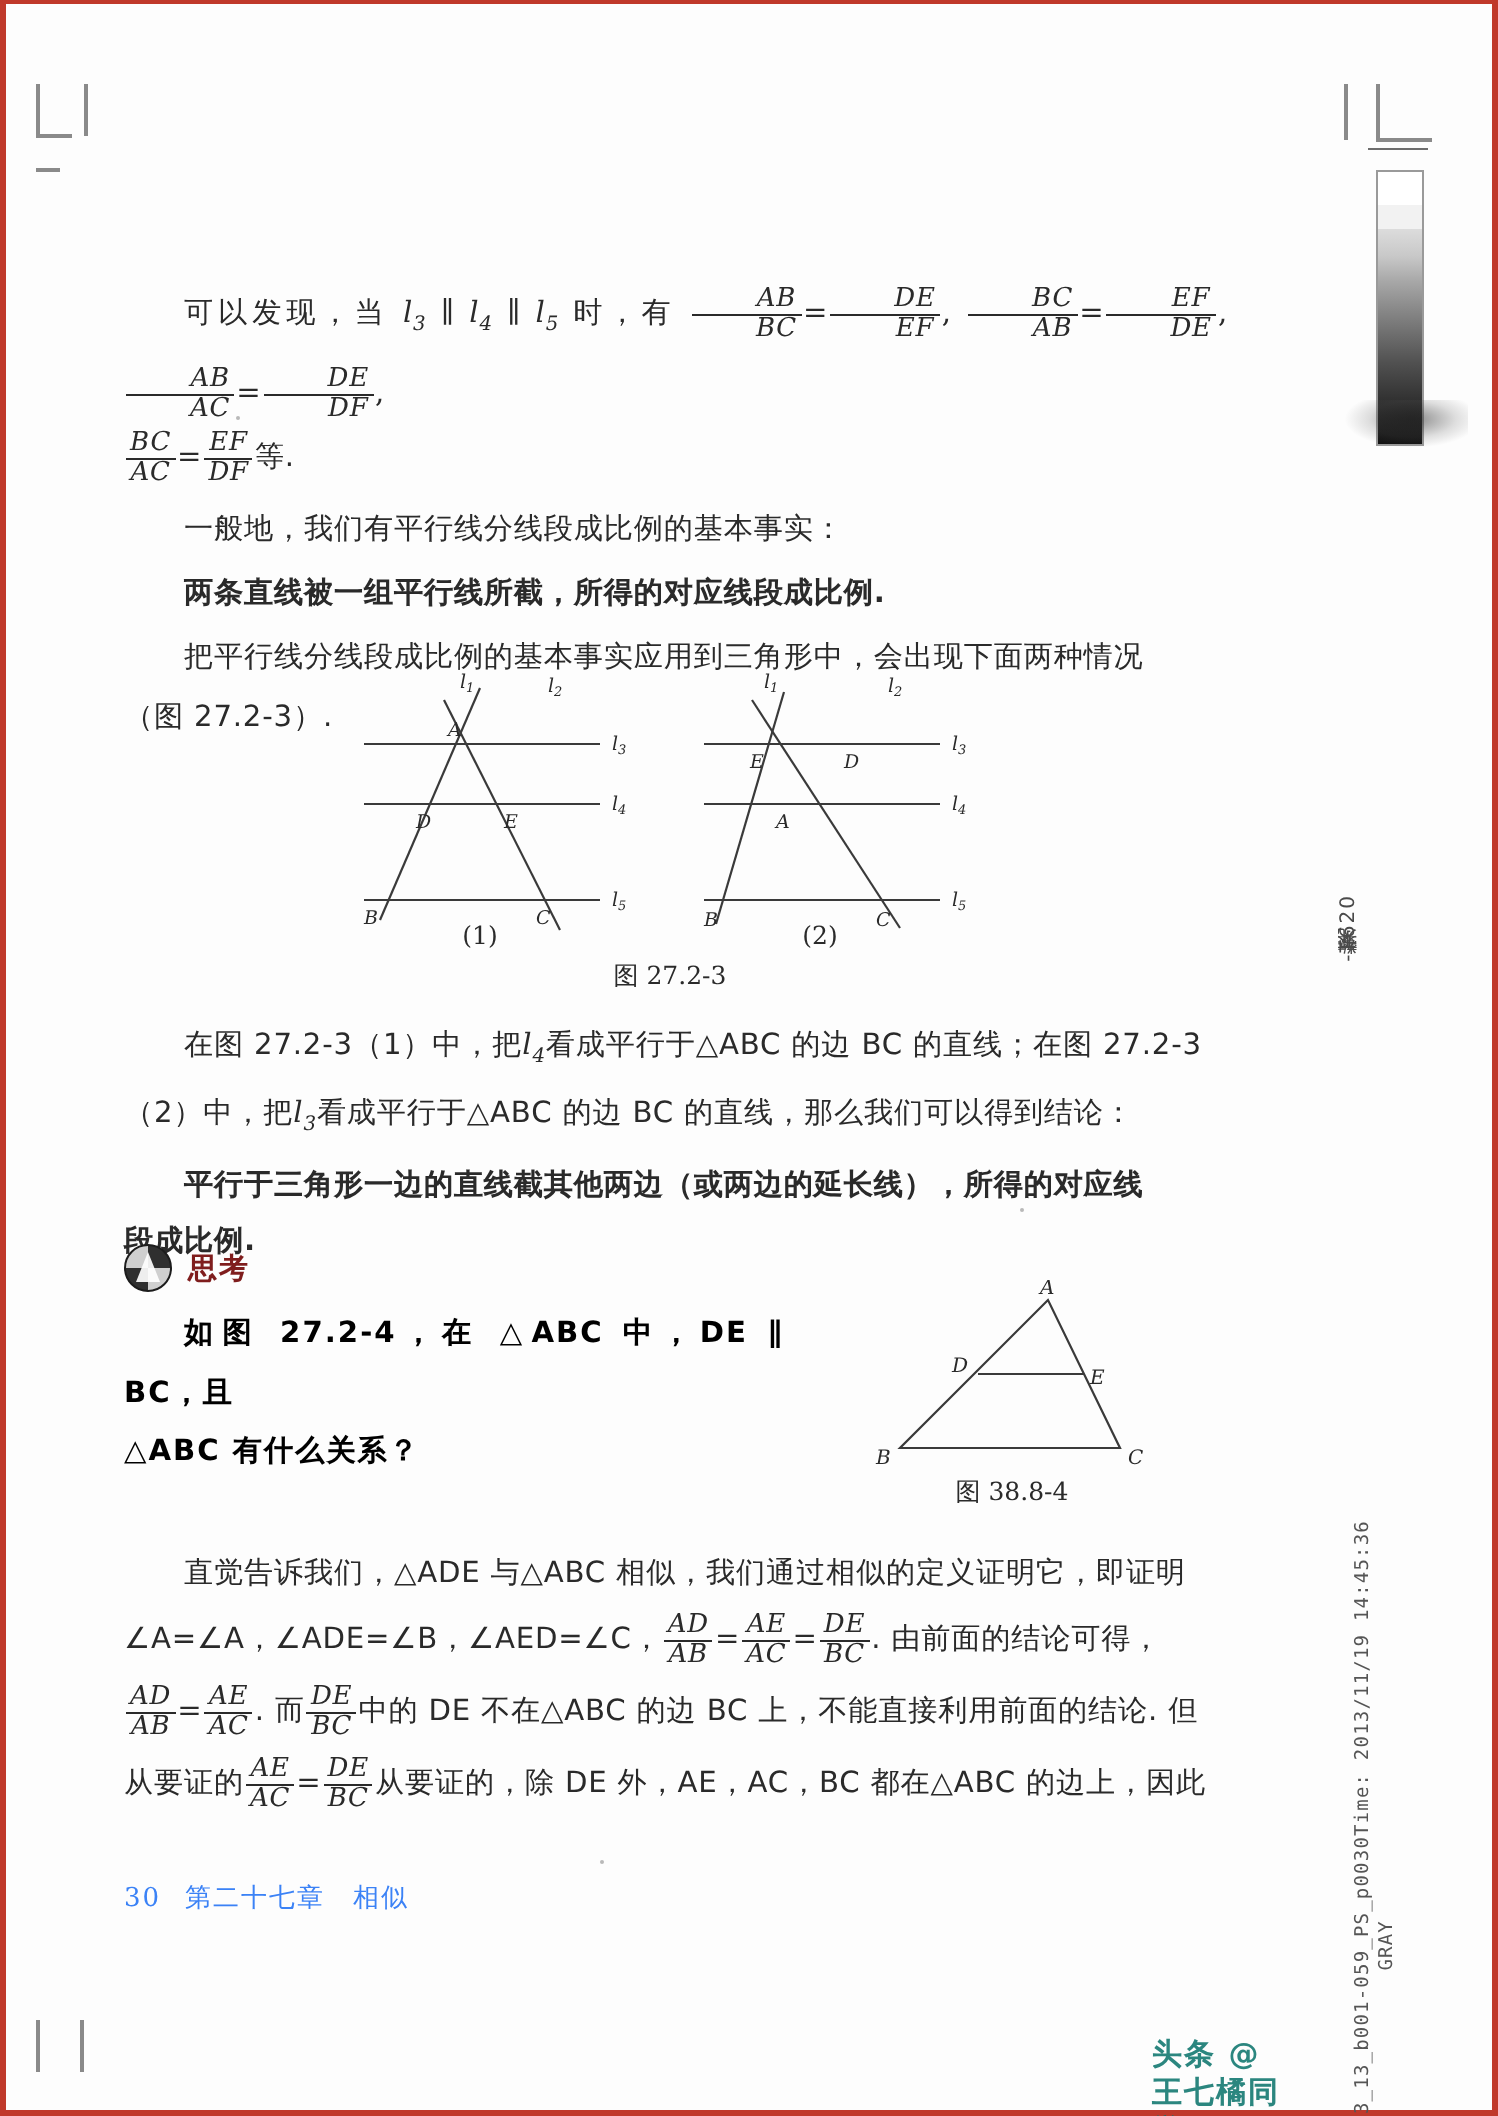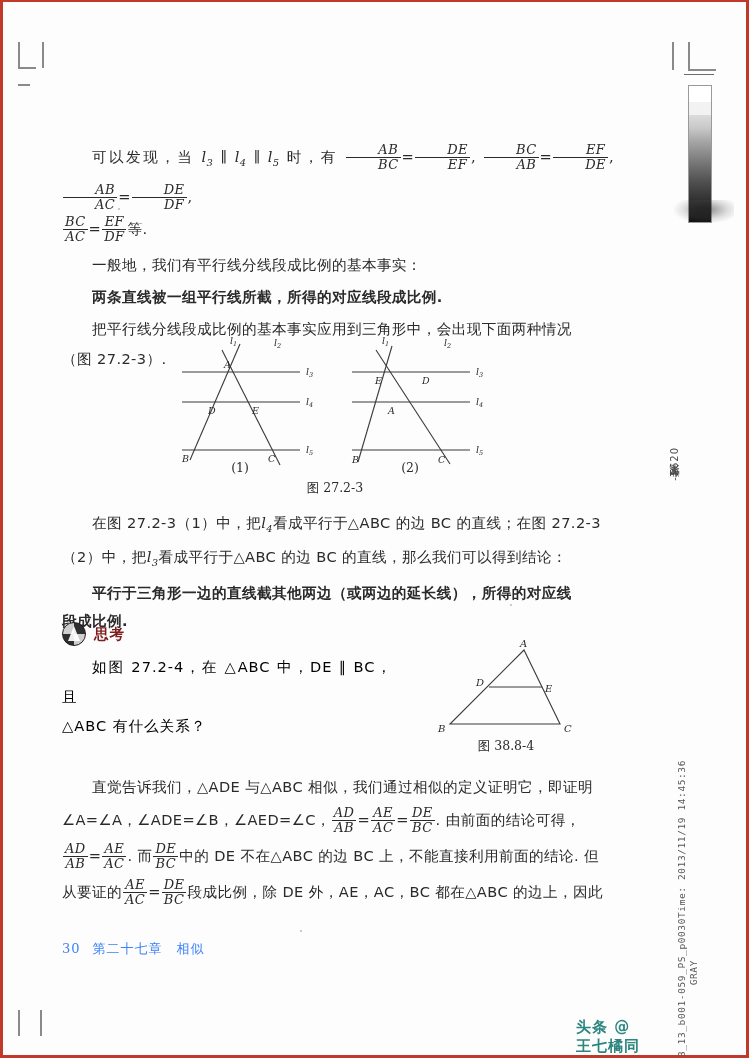--- a/index.html
+++ b/index.html
@@ -282,21 +282,21 @@
     </p>
     <p class="p ind bold" style="margin-top:-2px;">平行于三角形一边的直线截其他两边（或两边的延长线），所得的对应线</p>
     <p class="p bold" style="margin-top:-4px;">段成比例.</p>
   </div>
 
   <div class="think">
     <span class="think-ico"></span>
     <span class="think-label">思考</span>
   </div>
 
-  <div style="position:absolute;left:62px;top:652px;width:330px;">
+  <div style="position:absolute;left:62px;top:652px;width:330px;font-weight:bold;">
     <p class="p ind" style="letter-spacing:1px;">如图 27.2-4，在 △ABC 中，DE ∥ BC，且</p>
     <p class="p" style="letter-spacing:1px;margin-top:-3px;">△ABC 有什么关系？</p>
   </div>
 
   <div class="fig4">
     <svg width="160" height="100" viewBox="0 0 160 100">
       <g stroke="#3a3a3a" stroke-width="1.1" fill="none">
         <polygon points="92,10 18,84 128,84"></polygon>
         <line x1="57" y1="47" x2="110" y2="47"></line>
       </g>
@@ -313,21 +313,21 @@
 
   <div class="col" style="top:772px;">
     <p class="p ind">直觉告诉我们，△ADE 与△ABC 相似，我们通过相似的定义证明它，即证明</p>
     <p class="p" style="line-height:36px;margin-top:-2px;">
       <span>∠A=∠A，∠ADE=∠B，∠AED=∠C，</span><span class="frac"><span class="num">AD</span><span class="den">AB</span></span><span class="rm">=</span><span class="frac"><span class="num">AE</span><span class="den">AC</span></span><span class="rm">=</span><span class="frac"><span class="num">DE</span><span class="den">BC</span></span><span>. 由前面的结论可得，</span>
     </p>
     <p class="p" style="line-height:36px;margin-top:-2px;">
       <span class="frac"><span class="num">AD</span><span class="den">AB</span></span><span class="rm">=</span><span class="frac"><span class="num">AE</span><span class="den">AC</span></span><span>. 而</span><span class="frac"><span class="num">DE</span><span class="den">BC</span></span><span>中的 DE 不在△ABC 的边 BC 上，不能直接利用前面的结论. 但</span>
     </p>
     <p class="p" style="line-height:36px;margin-top:-2px;">
-      <span>从要证的</span><span class="frac"><span class="num">AE</span><span class="den">AC</span></span><span class="rm">=</span><span class="frac"><span class="num">DE</span><span class="den">BC</span></span><span>段成比例，除 DE 外，AE，AC，BC 都在△ABC 的边上，因此</span>
+      <span>从要证的</span><span class="frac"><span class="num">AE</span><span class="den">AC</span></span><span class="rm">=</span><span class="frac"><span class="num">DE</span><span class="den">BC</span></span><span>从要证的，除 DE 外，AE，AC，BC 都在△ABC 的边上，因此</span>
     </p>
   </div>
 
   <div class="footer">
     <span class="pg">30</span><span>第二十七章　相似</span>
   </div>
 
   <div class="vbook">数学九下-T620</div>
   <div class="vmeta vmeta-1">H1293_13_b001-059_PS_p0030Time: 2013/11/19 14:45:36</div>
   <div class="vmeta vmeta-2">GRAY</div>

